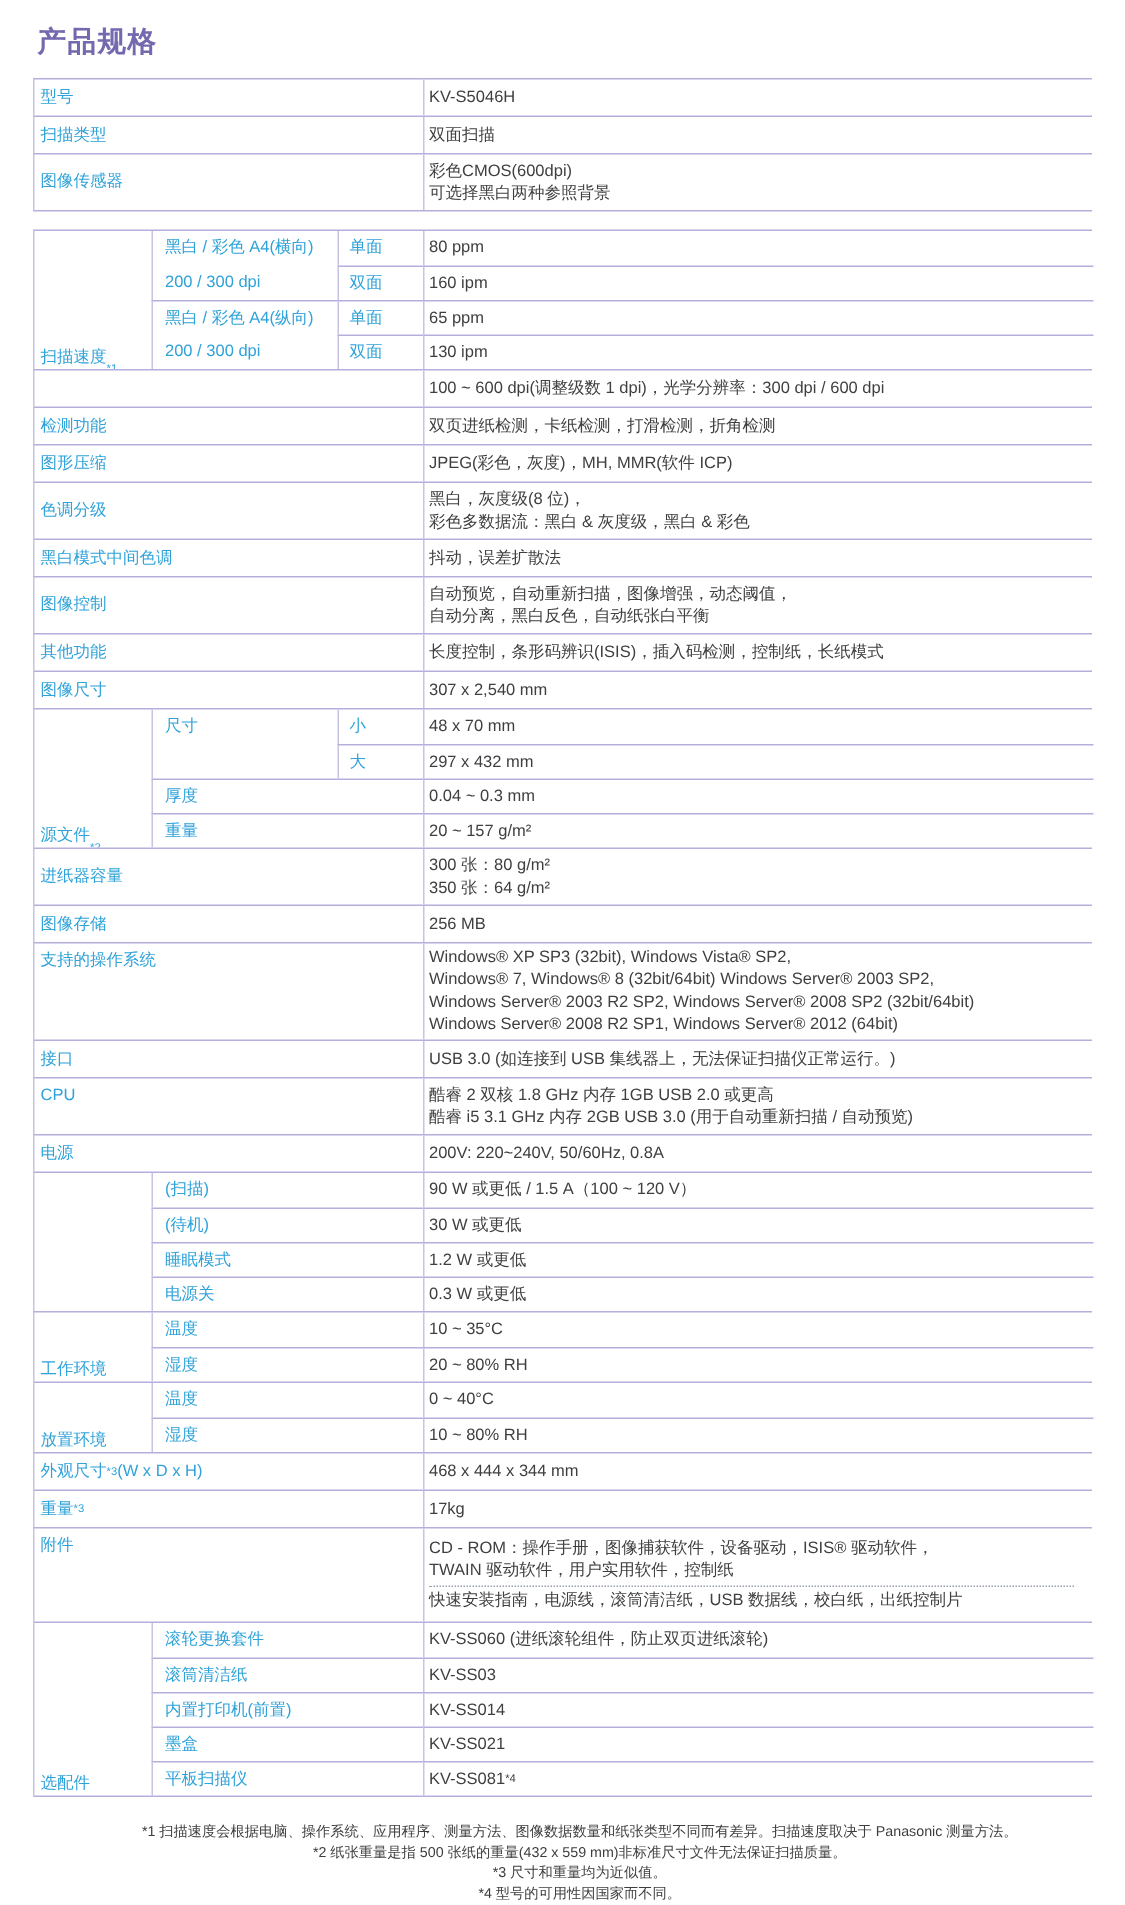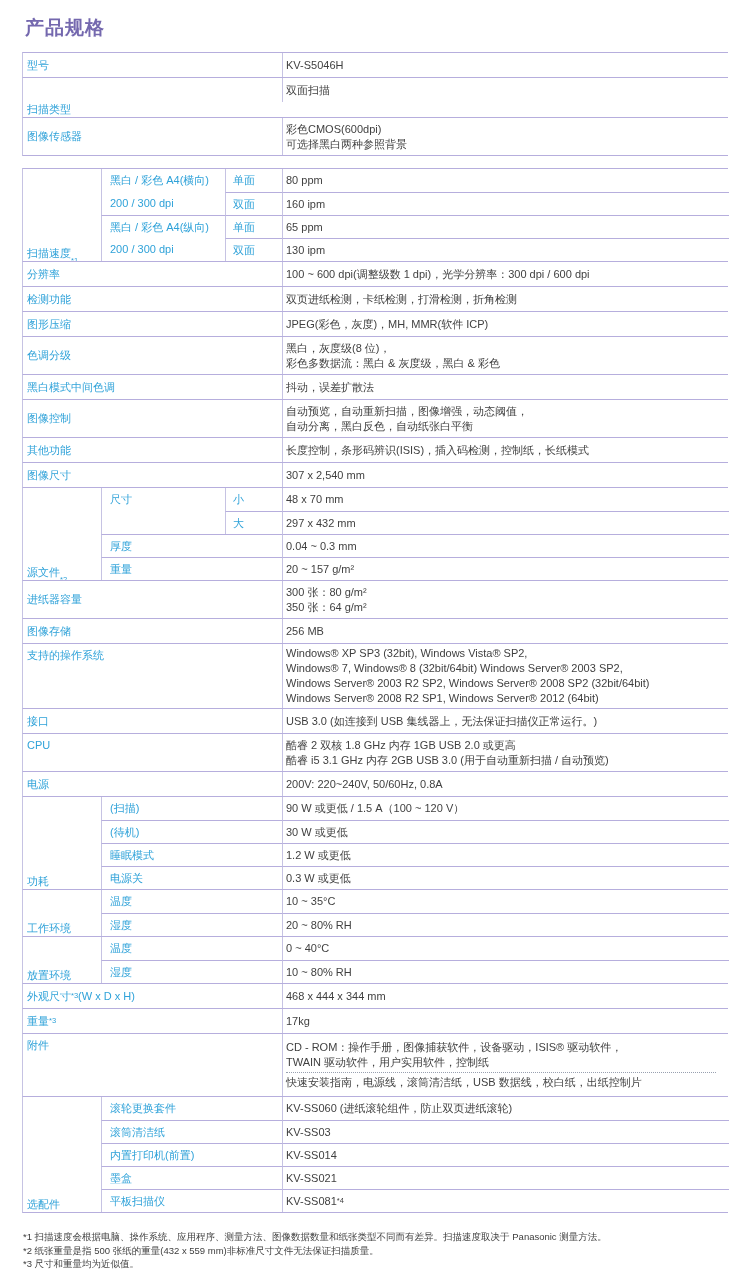--- a/index.html
+++ b/index.html
@@ -46,37 +46,37 @@
   .sub{color:var(--blue);padding-left:8px;border-left:1px solid var(--vl);grid-column:2/4;}
   .s2{color:var(--blue);padding-left:8px;border-left:1px solid var(--vl);grid-column:2;}
   .s3{color:var(--blue);padding-left:7px;border-left:1px solid var(--vl);grid-column:3;}
   .val{padding-left:3px;border-left:1px solid var(--vl);grid-column:4;}
   .bt{border-top:1px solid var(--hl);}
   .multi{flex-direction:column;align-items:flex-start;justify-content:center;}
   .duo{flex-direction:column;align-items:flex-start;justify-content:space-around;}
   .sp{font-size:7.5px;line-height:0;vertical-align:4px;}
   .dotline{width:430px;border-top:1px dotted #98a0b0;margin:2px 0;}
   .footnotes{margin:17px 0 0 23px;}
-  .fn{font-size:9.5px;line-height:13.5px;color:#3e3e3e;}
+  .fn{font-size:9.5px;line-height:13.5px;color:#3e3e3e;text-align:center;}
 </style>
 </head>
 <body>
 
 <h1 class="page-title">产品规格</h1>
 
 <div class="spec">
 
   <div class="row h1">
     <div class="c lab">型号</div>
     <div class="c val">KV-S5046H</div>
   </div>
 
   <div class="row h1">
+    <div class="c lab">扫描类型</div>
     <div class="c val">双面扫描</div>
-    <div class="c lab">扫描类型</div>
   </div>
 
   <div class="row h2 bb">
     <div class="c lab">图像传感器</div>
     <div class="c val multi">
       <span>彩色CMOS(600dpi)</span>
       <span>可选择黑白两种参照背景</span>
     </div>
   </div>
 
@@ -99,21 +99,20 @@
       <span>黑白 / 彩色 A4(纵向)</span>
       <span>200 / 300 dpi</span>
     </div>
     <div class="c s3 bt" style="grid-row:3">单面</div>
     <div class="c val bt" style="grid-row:3">65 ppm</div>
     <div class="c s3 bt" style="grid-row:4">双面</div>
     <div class="c val bt" style="grid-row:4">130 ipm</div>
   </div>
 
   <div class="row h1">
-    <div class="c lab">分辨率</div>
     <div class="c val">100 ~ 600 dpi(调整级数 1 dpi)，光学分辨率：300 dpi / 600 dpi</div>
   </div>
 
   <div class="row h1">
     <div class="c lab">检测功能</div>
     <div class="c val">双页进纸检测，卡纸检测，打滑检测，折角检测</div>
   </div>
 
   <div class="row h1">
     <div class="c lab">图形压缩</div>
@@ -202,21 +201,20 @@
       <span>酷睿 i5 3.1 GHz 内存 2GB USB 3.0 (用于自动重新扫描 / 自动预览)</span>
     </div>
   </div>
 
   <div class="row h1">
     <div class="c lab">电源</div>
     <div class="c val">200V: 220~240V, 50/60Hz, 0.8A</div>
   </div>
 
   <div class="row g4">
-    <div class="c glab" style="grid-row:1/5">功耗</div>
     <div class="c sub" style="grid-row:1">(扫描)</div>
     <div class="c val" style="grid-row:1">90 W 或更低 / 1.5 A（100 ~ 120 V）</div>
     <div class="c sub bt" style="grid-row:2">(待机)</div>
     <div class="c val bt" style="grid-row:2">30 W 或更低</div>
     <div class="c sub bt" style="grid-row:3">睡眠模式</div>
     <div class="c val bt" style="grid-row:3">1.2 W 或更低</div>
     <div class="c sub bt" style="grid-row:4">电源关</div>
     <div class="c val bt" style="grid-row:4">0.3 W 或更低</div>
   </div>
 

